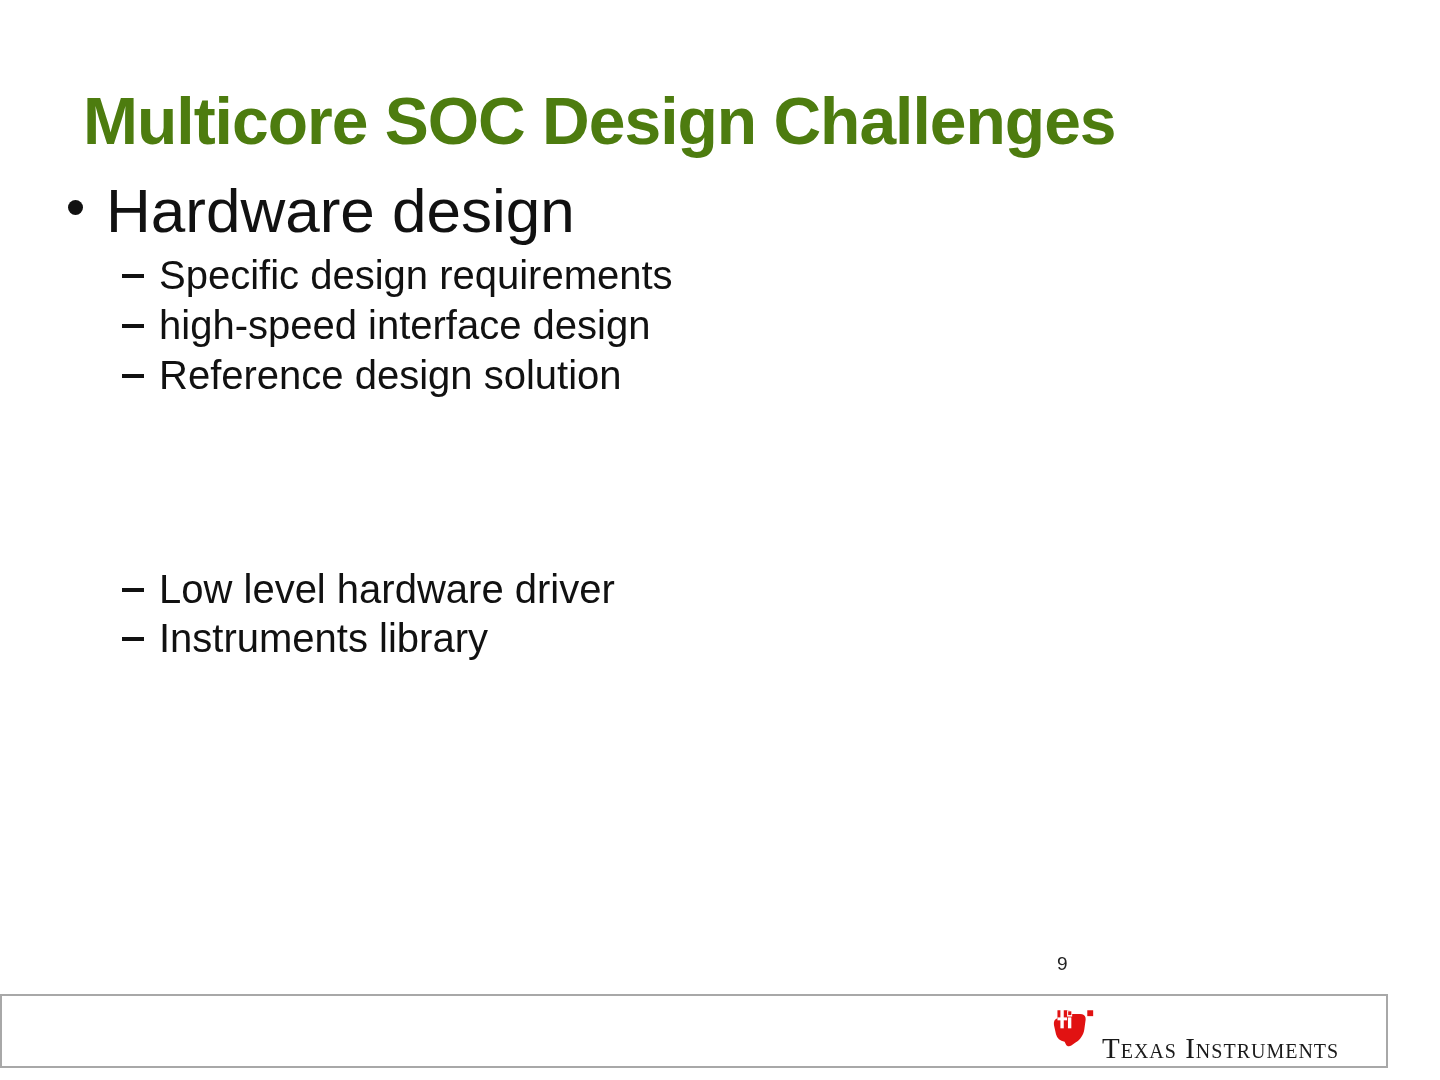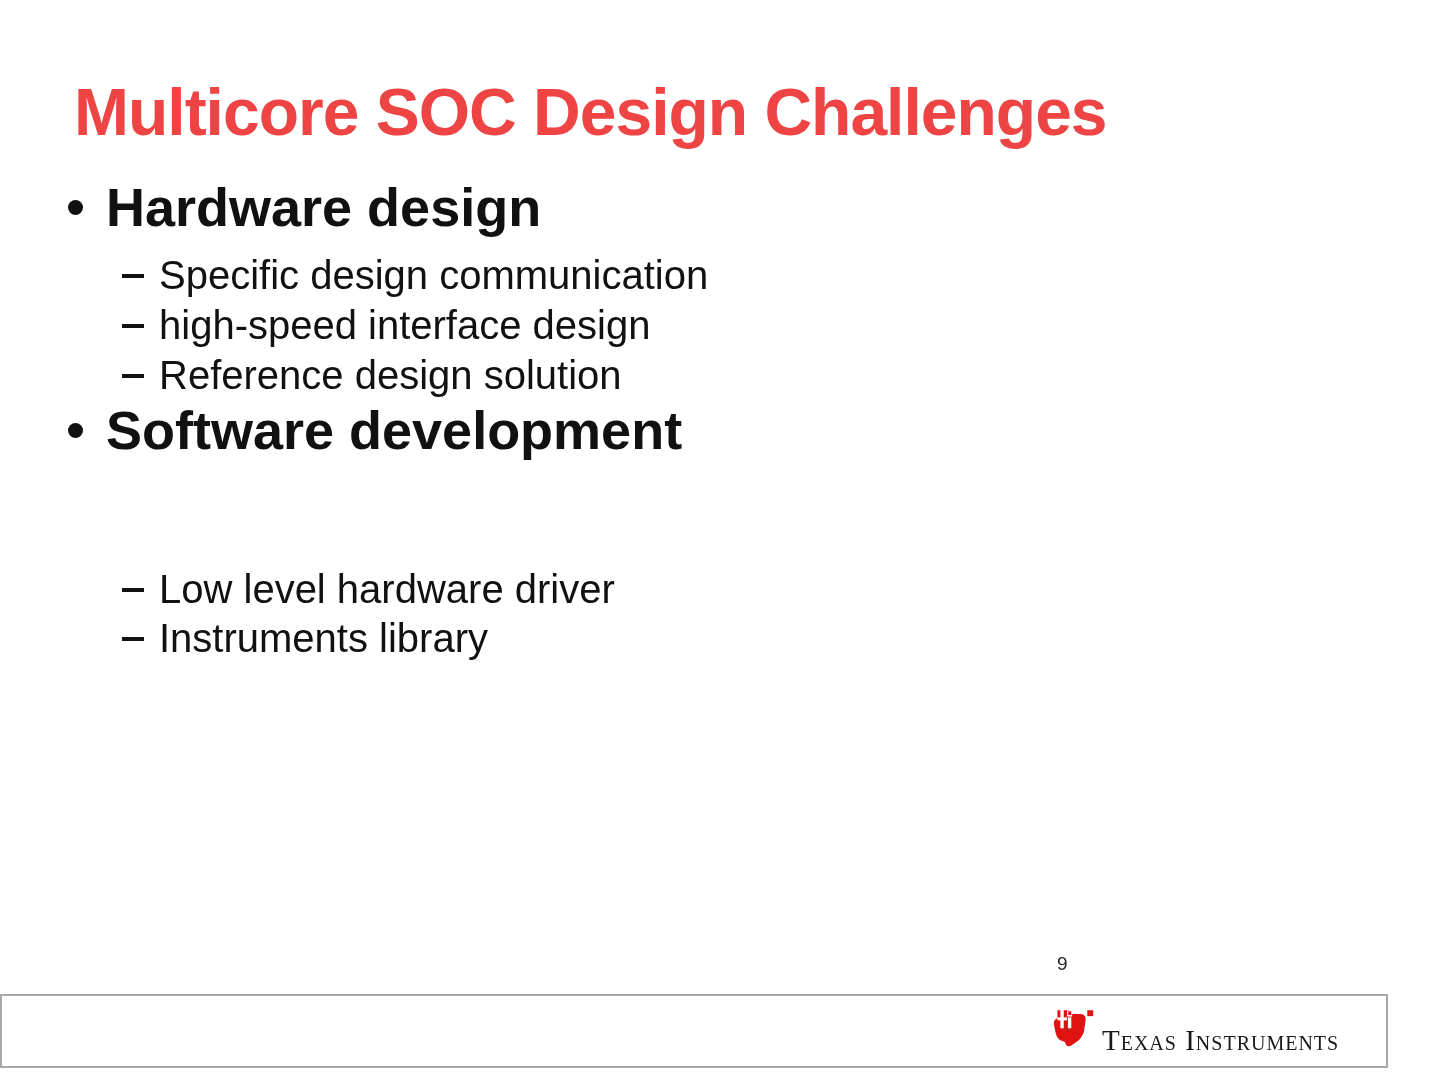--- a/index.html
+++ b/index.html
@@ -9,48 +9,47 @@
     height: 1080px;
     background: #ffffff;
     overflow: hidden;
     font-family: "Liberation Sans", "DejaVu Sans", sans-serif;
     color: #111111;
   }
   .title {
     position: absolute;
     left: 70px;
     top: 75px;
-    margin: 4px;
+    margin: 13px;
     font-size: 66px;
     font-weight: bold;
     line-height: 1;
     letter-spacing: -1px;
-    color: #ef4444;
+    color: #4d7c0f;
     white-space: nowrap;
   }
   .l1-row {
     position: absolute;
     left: 68px;
     display: flex;
     align-items: flex-start;
     white-space: nowrap;
   }
   .l1-dot {
     width: 15px;
     height: 15px;
     border-radius: 50%;
     background: #111111;
     margin-top: 20px;
     margin-right: 23px;
     flex: 0 0 auto;
   }
   .l1-text {
-    font-size: 54px;
+    font-size: 62px;
     line-height: 1;
-    font-weight: bold;
   }
   .l2-row {
     position: absolute;
     left: 122px;
     display: flex;
     align-items: flex-start;
     white-space: nowrap;
   }
   .l2-dash {
     width: 22px;
@@ -85,21 +84,21 @@
   .ti-logo {
     position: absolute;
     left: 1050px;
     top: 12px;
     width: 42px;
     height: 44px;
   }
   .brand {
     position: absolute;
     left: 1100px;
-    top: 30px;
+    top: 38px;
     font-family: "Liberation Serif", "DejaVu Serif", serif;
     font-variant: small-caps;
     font-size: 29px;
     line-height: 1;
     letter-spacing: 1px;
     color: #1a1a1a;
     white-space: nowrap;
   }
 </style>
 </head>
@@ -108,35 +107,31 @@
 <div class="slide">
 
   <h1 class="title">Multicore SOC Design Challenges</h1>
 
   <div class="l1-row" style="top:180px">
     <span class="l1-dot"></span>
     <span class="l1-text">Hardware design</span>
   </div>
   <div class="l2-row" style="top:255px">
     <span class="l2-dash"></span>
-    <span class="l2-text">Specific design communication</span>
+    <span class="l2-text">Specific design requirements</span>
   </div>
   <div class="l2-row" style="top:355px">
     <span class="l2-dash"></span>
     <span class="l2-text">Reference design solution</span>
   </div>
   <div class="l2-row" style="top:305px">
     <span class="l2-dash"></span>
     <span class="l2-text">high-speed interface design</span>
   </div>
 
-  <div class="l1-row" style="top:403px">
-    <span class="l1-dot"></span>
-    <span class="l1-text">Software development</span>
-  </div>
   <div class="l2-row" style="top:569px">
     <span class="l2-dash"></span>
     <span class="l2-text">Low level hardware driver</span>
   </div>
   <div class="l2-row" style="top:618px">
     <span class="l2-dash"></span>
     <span class="l2-text">Instruments library</span>
   </div>
 
   <div class="page-number">9</div>

